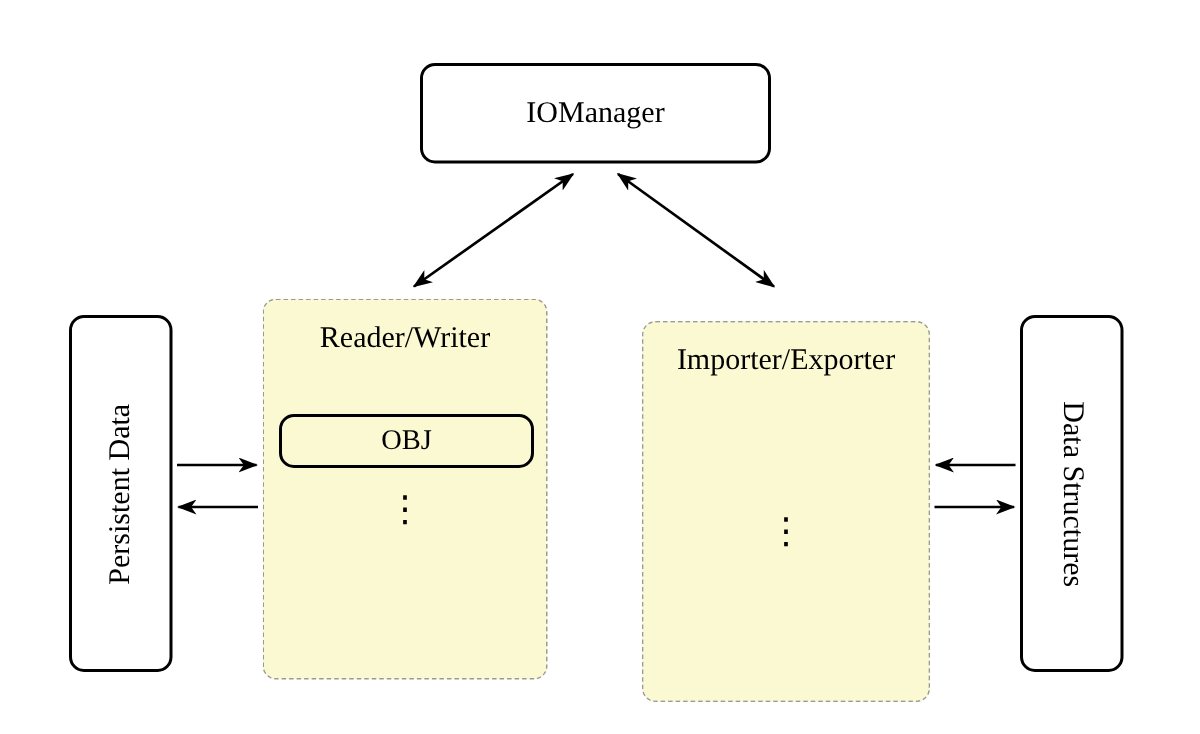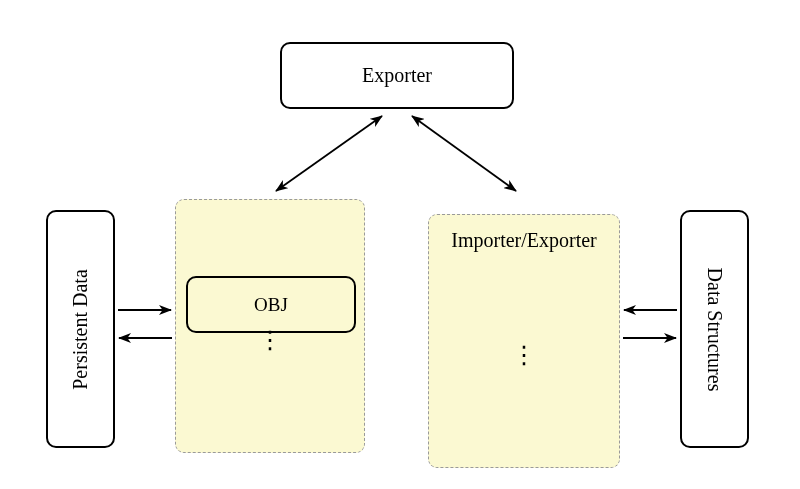--- a/index.html
+++ b/index.html
@@ -74,21 +74,21 @@
     border-radius: 10px;
     display: flex;
     align-items: center;
     justify-content: center;
     box-sizing: border-box;
     font-size: 19px;
     text-align: center;
     line-height: 1.25;
     white-space: pre-line;
   }
-  .item-top { top: 76px; height: 57px; }
+  .item-top { top: 76px; height: 36px; }
   .item-bottom { top: 178px; height: 58px; }
   .w170 { width: 170px; }
   .w172 { width: 172px; }
   .ellipsis {
     position: absolute;
     left: 0; right: 0;
     top: 128px;
     text-align: center;
     font-size: 24px;
     line-height: 1;
@@ -108,32 +108,33 @@
     </defs>
     <line x1="382" y1="116" x2="276" y2="191" stroke="#000000" stroke-width="1.8" marker-start="url(#ah)" marker-end="url(#ah)"></line>
     <line x1="412" y1="116" x2="516" y2="191" stroke="#000000" stroke-width="1.8" marker-start="url(#ah)" marker-end="url(#ah)"></line>
     <line x1="118" y1="310" x2="171" y2="310" stroke="#000000" stroke-width="1.8" marker-end="url(#ah)"></line>
     <line x1="172" y1="338" x2="119" y2="338" stroke="#000000" stroke-width="1.8" marker-end="url(#ah)"></line>
     <line x1="677" y1="310" x2="624" y2="310" stroke="#000000" stroke-width="1.8" marker-end="url(#ah)"></line>
     <line x1="623" y1="338" x2="676" y2="338" stroke="#000000" stroke-width="1.8" marker-end="url(#ah)"></line>
   </svg>
 
   <div class="node node-iomanager">
-    <span>Exporter</span>
+    <span>IOManager</span>
   </div>
 
   <div class="node node-side node-persistent">
     <span class="vtext-up">Persistent Data</span>
   </div>
 
   <div class="node node-side node-datastruct">
     <span class="vtext-down">Data Structures</span>
   </div>
 
   <div class="group group-rw">
+    <div class="group-title">Reader/Writer</div>
     <div class="item-box item-top w170">OBJ</div>
     <div class="ellipsis">⋮</div>
   </div>
 
   <div class="group group-ie">
     <div class="group-title">Importer/Exporter</div>
     <div class="ellipsis">⋮</div>
   </div>
 
 </div>

